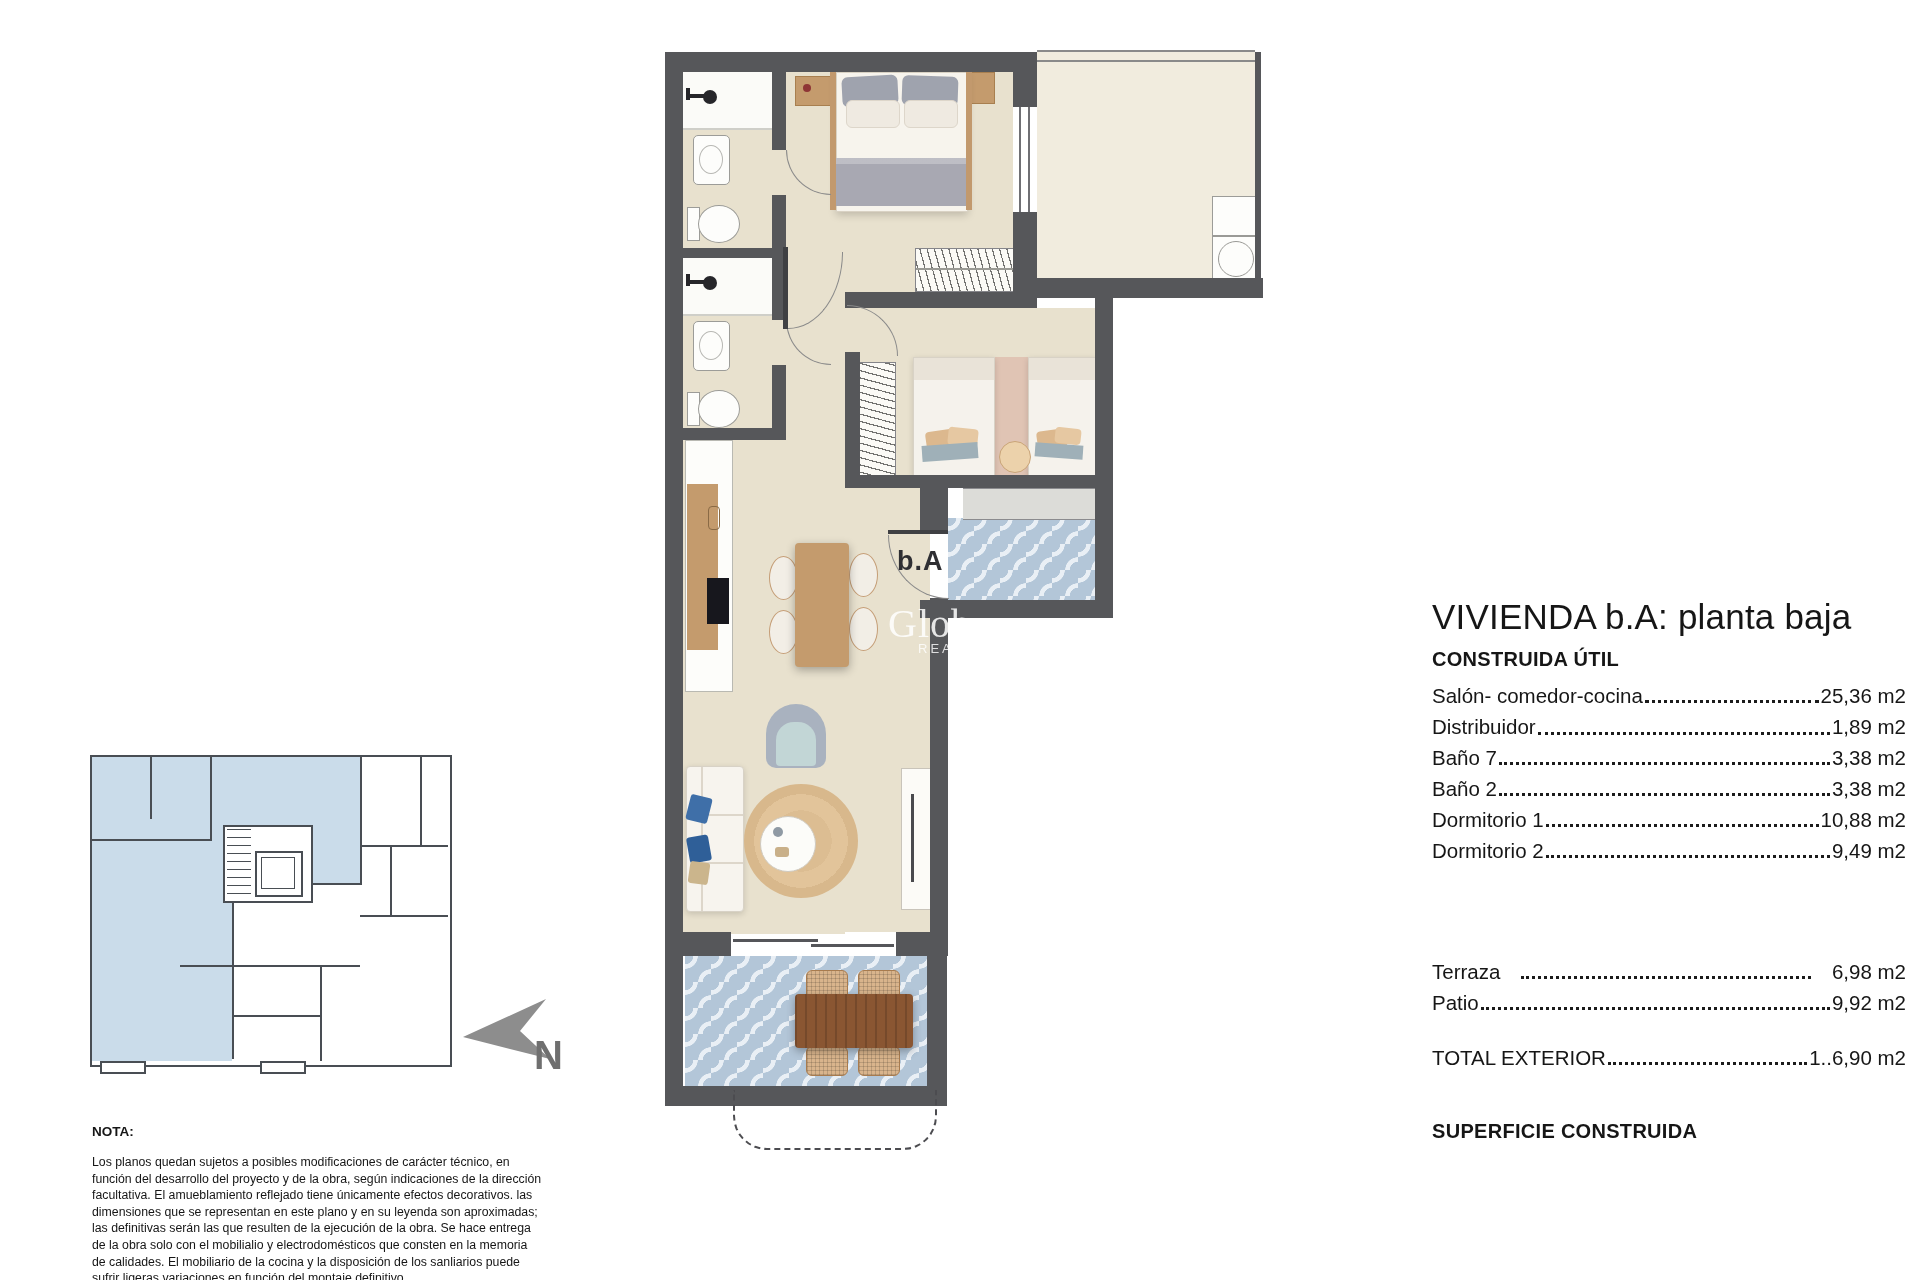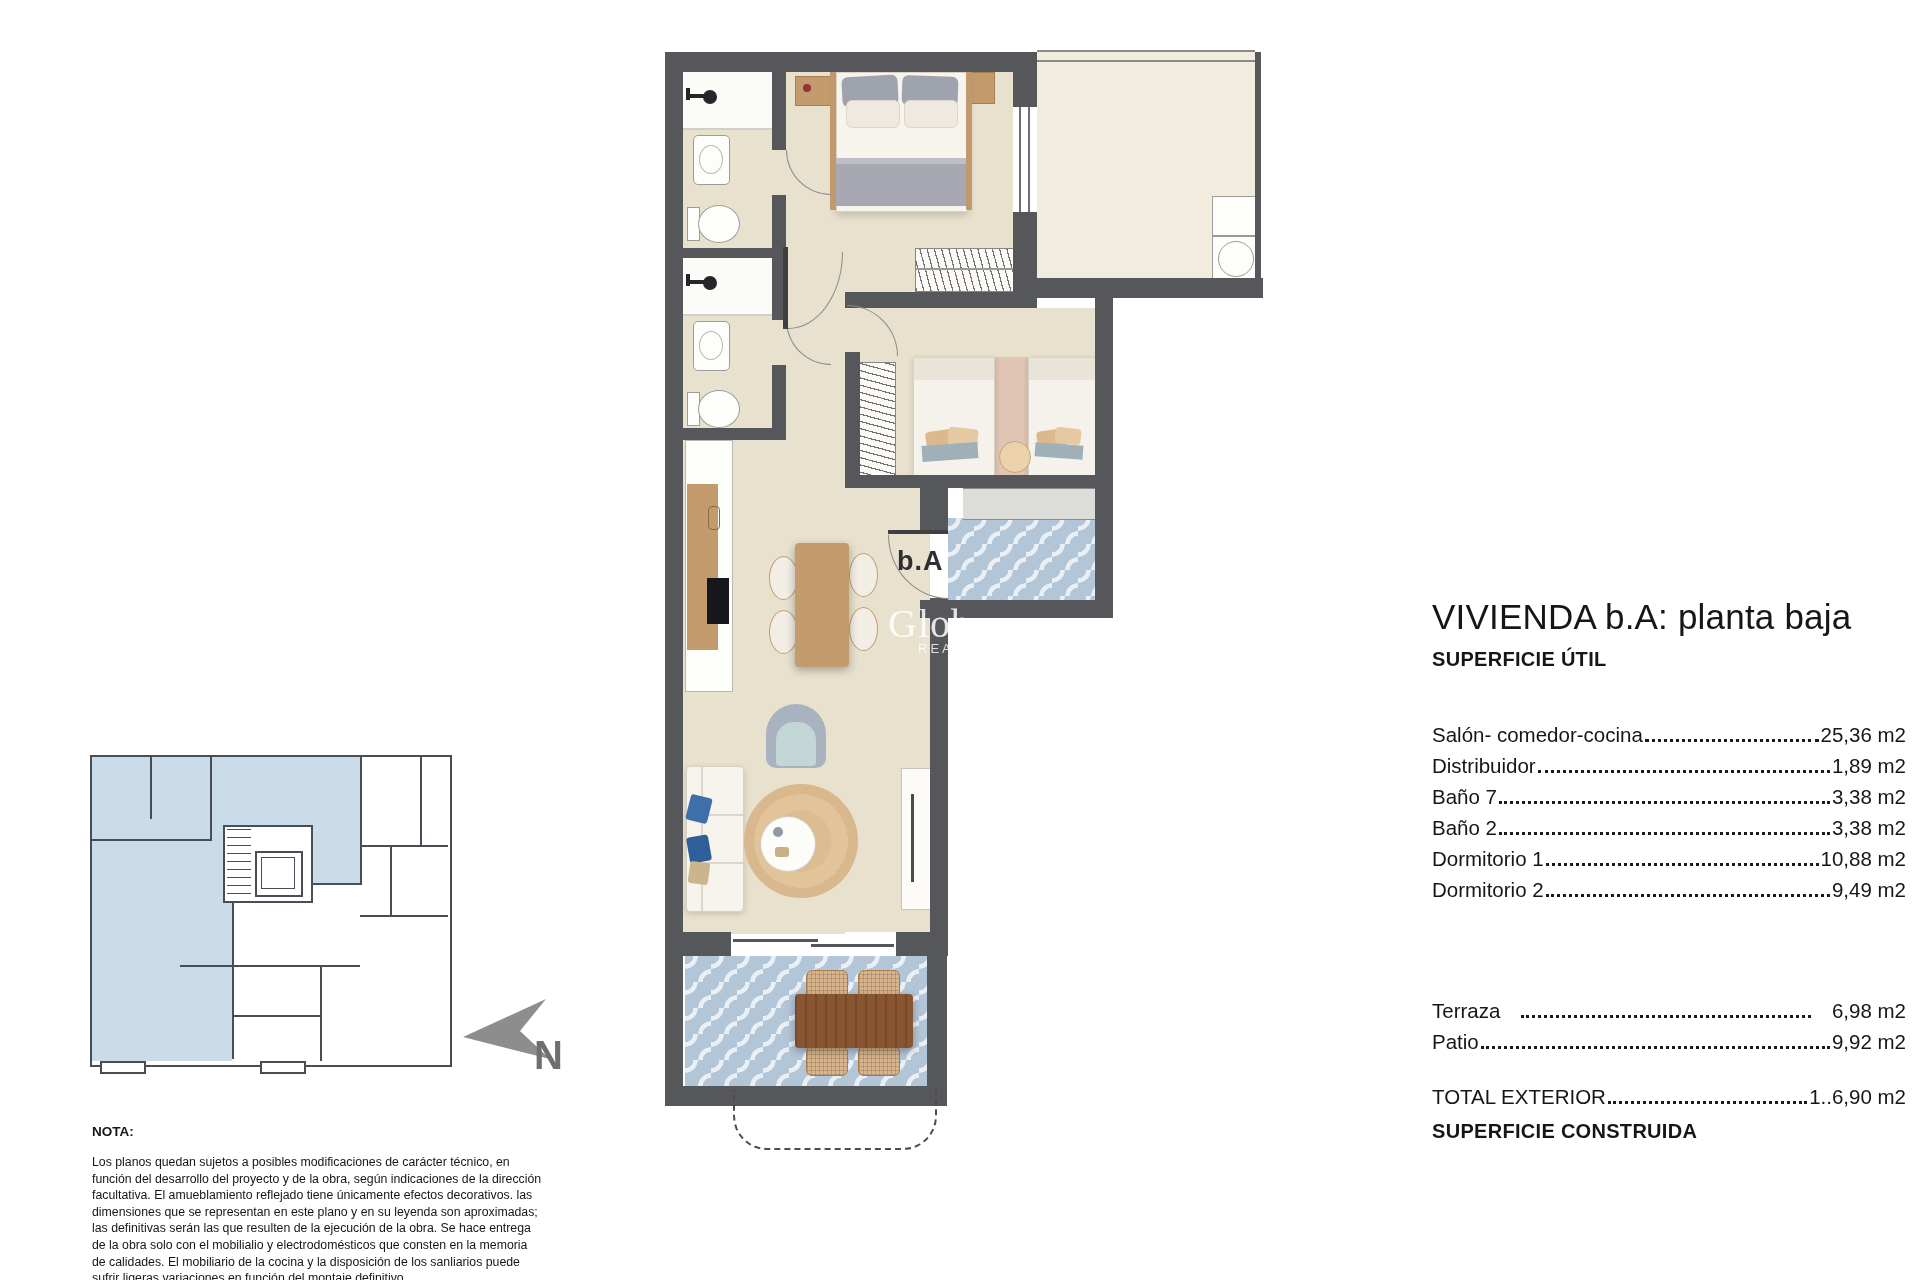--- a/index.html
+++ b/index.html
@@ -20,21 +20,21 @@
   .sill{position:absolute;background:#dcdcd8;border-top:1.5px solid #8b8b8e;border-bottom:1.5px solid #8b8b8e;}
   
   .wood{background:#c49b6d;}
   .fixt{position:absolute;background:#fdfdfb;border:1.5px solid #9c9c98;}
   .arc{position:absolute;border:0 solid #8a8a8a;}
   .leaf{position:absolute;background:#3f4043;}
   .hatch{position:absolute;background-color:#fbfaf6;border:1.5px solid #85858a;
          background-image:repeating-linear-gradient(75deg, rgba(90,90,88,.85) 0 1.2px, rgba(0,0,0,0) 1.2px 7px);}
   .ln{position:absolute;background:#494e54;}
   
-  .row{position:absolute;left:1432px;width:474px;display:flex;align-items:baseline;font-size:20.5px;margin-top:39px;}
+  .row{position:absolute;left:1432px;width:474px;display:flex;align-items:baseline;font-size:20.5px;}
   .row .lbl,.row .val{white-space:nowrap;}
   .row .dots{flex:1;border-bottom:3px dotted #1b1b1b;margin:0 2px 4px 2px;min-width:10px;}
   .h-big{position:absolute;left:1432px;font-size:35px;letter-spacing:.2px;}
   .h-sec{position:absolute;left:1432px;font-size:20px;font-weight:700;letter-spacing:.3px;}
   
   .nota-h{position:absolute;left:92px;font-size:13.5px;font-weight:700;}
   .nota-b{position:absolute;left:92px;width:450px;font-size:12.3px;line-height:16.6px;text-align:left;}
   .wm1{font-family:"Liberation Serif",serif;font-size:40px;color:rgba(255,255,255,.85);letter-spacing:1px;}
   .wm2{font-family:"Liberation Sans",sans-serif;font-size:13px;color:rgba(255,255,255,.8);letter-spacing:3px;margin:-6px 0 12px 30px;}
 </style>
@@ -234,28 +234,28 @@
   </div>
 
   <div class="abs" style="left:458px;top:985px;width:130px;height:110px;">
     <svg width="110" height="90" viewBox="0 0 110 90" style="position:absolute;left:0;top:0;">
       <polygon points="5,52 88,14 62,46 92,74" fill="#8d8d8d"></polygon>
     </svg>
     <span style="position:absolute;left:76px;top:48px;font-size:40px;font-weight:700;color:#6f6f6f;">N</span>
   </div>
 
   <div class="h-big" style="top:597px;">VIVIENDA b.A: planta baja</div>
-  <div class="h-sec" style="top:648px;">SUPERFICIE ÚTIL</div>
+  <div class="h-sec" style="top:648px;">CONSTRUIDA ÚTIL</div>
 
   <div class="row" style="top:684px;">
     <span class="lbl">Salón- comedor-cocina</span>
     <span class="dots"></span>
     <span class="val">25,36 m2</span>
   </div>
-  <div class="row" style="top:715px;">
+  <div class="row" style="top:715px;align-items:flex-end;">
     <span class="lbl">Distribuidor</span>
     <span class="dots"></span>
     <span class="val">1,89 m2</span>
   </div>
   <div class="row" style="top:746px;">
     <span class="lbl">Baño 7</span>
     <span class="dots"></span>
     <span class="val">3,38 m2</span>
   </div>
   <div class="row" style="top:777px;">

